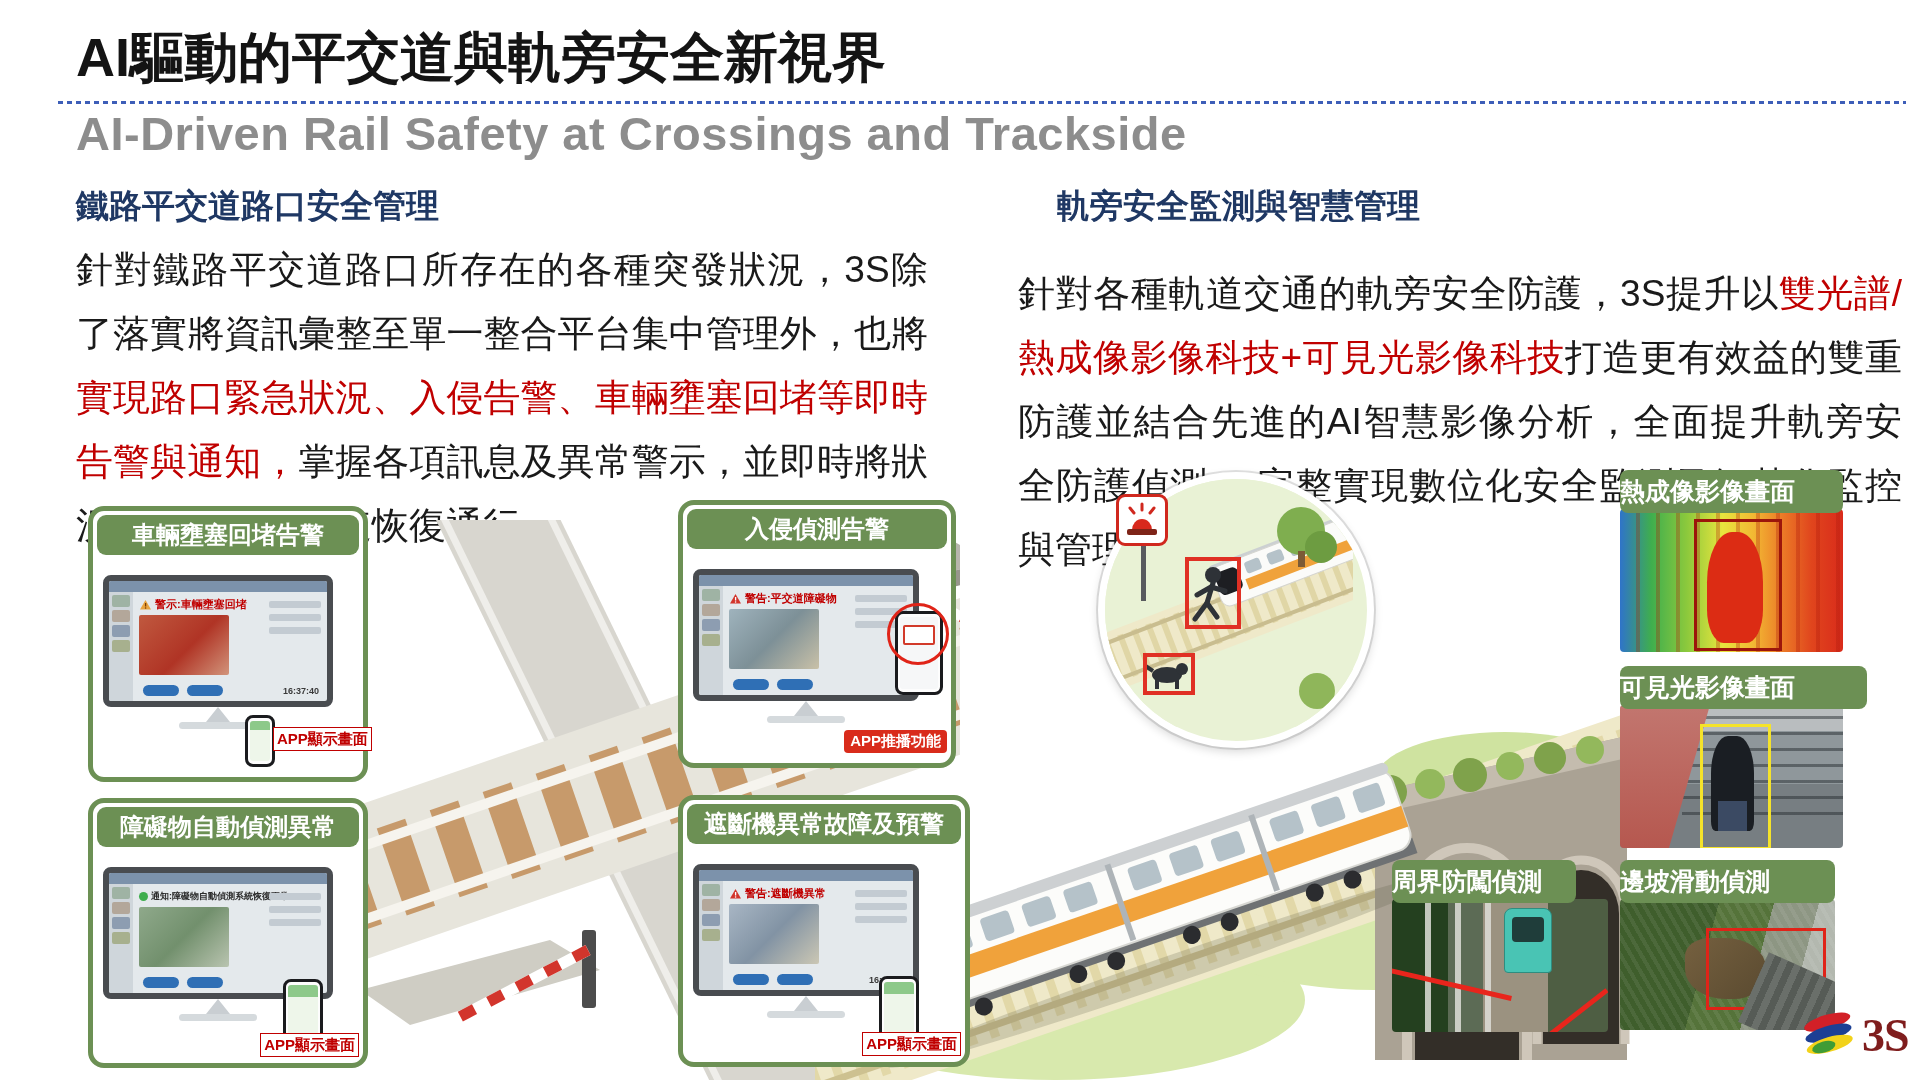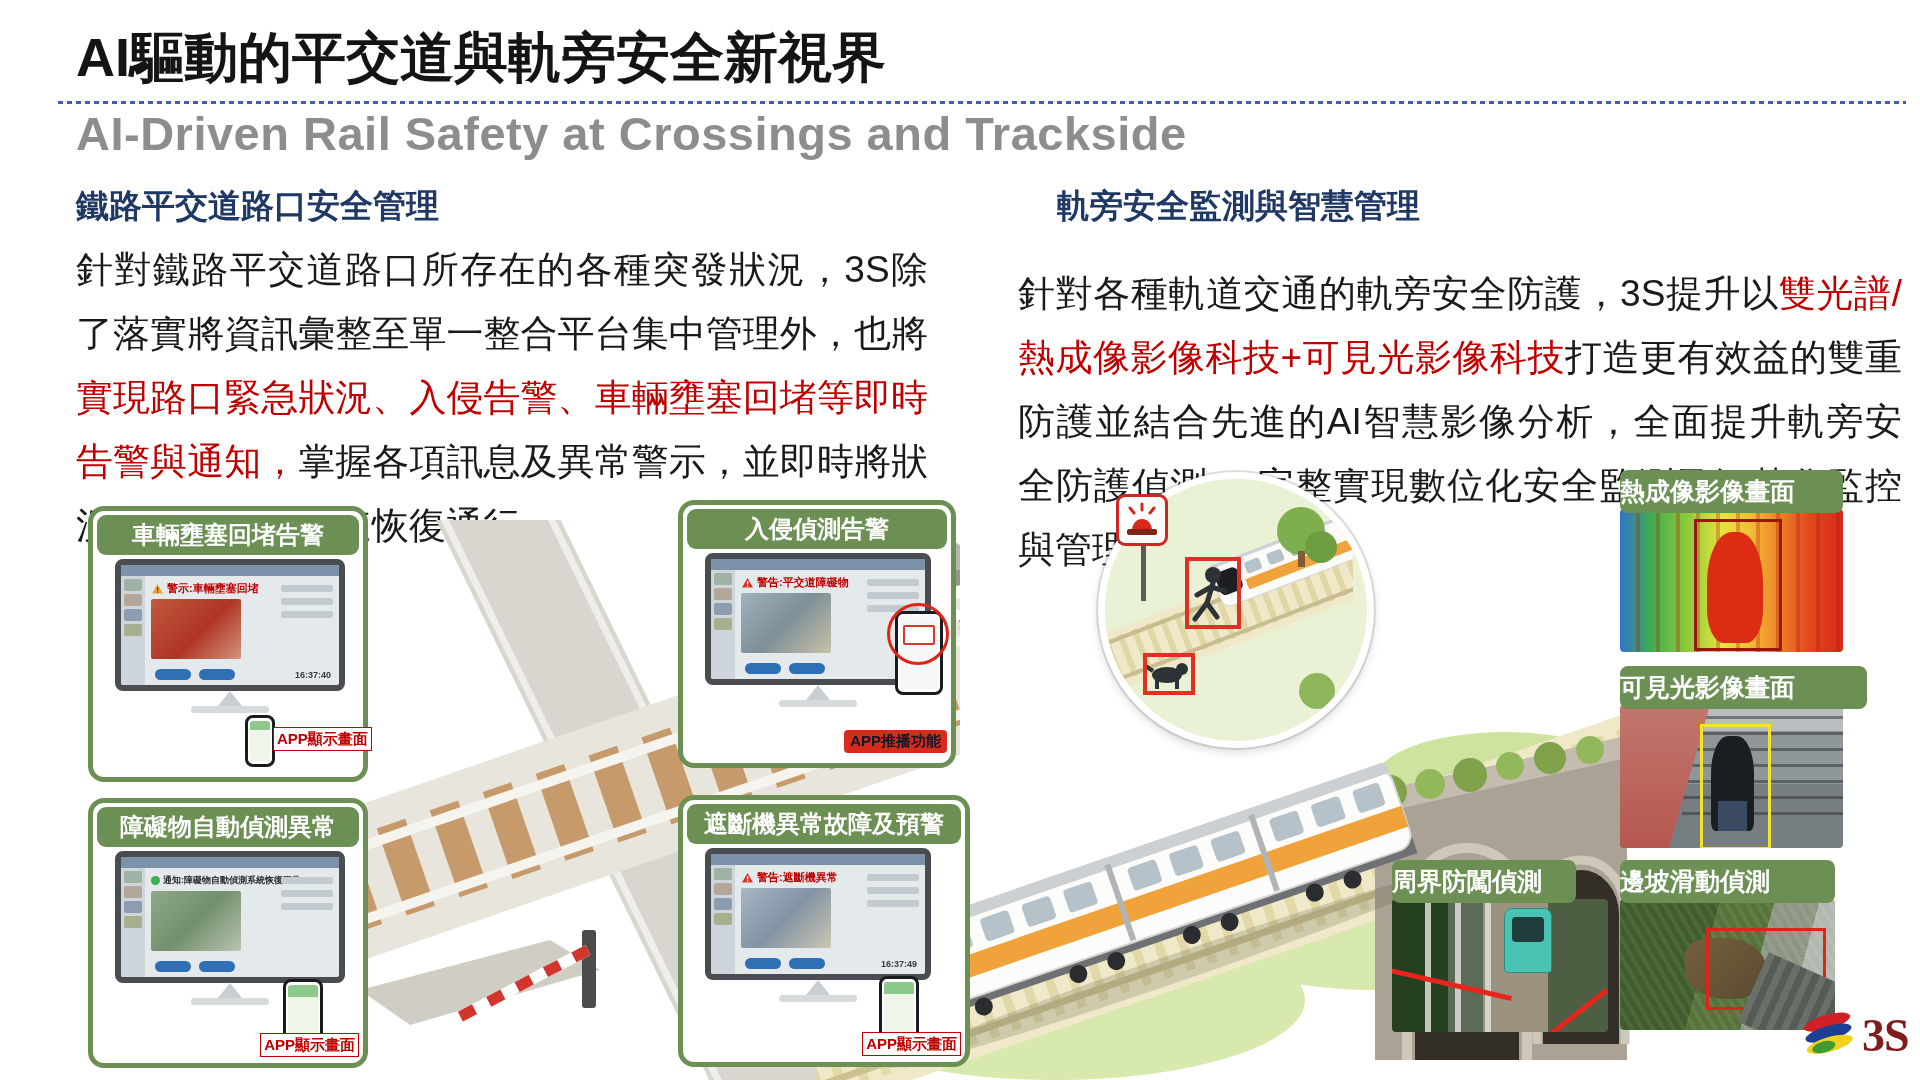--- a/index.html
+++ b/index.html
@@ -23,21 +23,21 @@
   
   .alert-card{position:absolute;background:#fff;border:5px solid #6c9054;border-radius:16px;z-index:5;}
   .card1{left:88px;top:506px;width:270px;height:266px;}
   .card2{left:678px;top:500px;width:268px;height:258px;}
   .card3{left:88px;top:798px;width:270px;height:260px;}
   .card4{left:678px;top:795px;width:282px;height:262px;}
   .card-head{margin:4px;background:#6c9054;color:#fff;font-size:24px;font-weight:700;
              text-align:center;border-radius:9px;padding:4px 0;white-space:nowrap;}
   .card-body{position:relative;height:calc(100% - 50px);}
 
-  .monitor{position:absolute;left:10px;top:0;width:230px;margin-left:12px;}
+  .monitor{position:absolute;left:10px;top:16px;width:230px;}
   .card2 .monitor,.card4 .monitor{width:226px;}
   .screen{position:relative;height:120px;background:#e4e9ec;border:6px solid #494c50;border-radius:8px;overflow:hidden;}
   .scr-top{height:11px;background:#7c92ab;}
   .scr-side{position:absolute;left:0;top:11px;bottom:0;width:24px;background:#cfd6db;}
   .scr-side i{display:block;margin:3px 3px 0;height:12px;border-radius:2px;background:#9fb3a4;}
   .scr-side i:nth-child(2){background:#b3a79a;}
   .scr-side i:nth-child(3){background:#8d9db1;}
   .scr-side i:nth-child(4){background:#a7b08e;}
   .scr-alert{position:absolute;left:30px;top:16px;display:flex;align-items:center;gap:3px;
              font-size:11px;font-weight:700;color:#c00000;white-space:nowrap;}
@@ -60,21 +60,21 @@
 
   .phone{position:absolute;border:3px solid #1a1b1e;border-radius:8px;background:#fdfdfd;z-index:3;}
   .pscr{position:absolute;inset:3px 2px;border-radius:3px;overflow:hidden;}
   .ph-green .pscr{background:linear-gradient(180deg,#8dc98a 0 22%,#eef6ea 22%);}
   .ph-alert .pscr{background:#f6f7f8;}
   .ph-alert .pscr::after{content:"";position:absolute;left:3px;right:3px;top:8px;height:16px;
         background:#fff;border:2px solid #d23a2a;border-radius:2px;}
   .red-ring{position:absolute;border:3.5px solid #e02418;border-radius:50%;z-index:4;}
   .app-tag{position:absolute;font-size:15px;font-weight:700;color:#c00000;border:1.5px solid #c00000;
            background:#fff;padding:0 3px;white-space:nowrap;z-index:6;line-height:22px;}
-  .app-badge{position:absolute;font-size:15px;font-weight:700;color:#0f172a;background:#d92b1b;
+  .app-badge{position:absolute;font-size:15px;font-weight:700;color:#ffffff;background:#d92b1b;
              padding:2px 6px;border-radius:4px;white-space:nowrap;z-index:6;}
 
   
   .card1 .phone{left:152px;top:156px;width:24px;height:46px;}
   .card1 .app-tag{left:180px;top:168px;}
   .card2 .phone{right:8px;top:58px;width:42px;height:78px;}
   .card2 .red-ring{right:2px;top:50px;width:56px;height:56px;}
   .card2 .app-badge{right:4px;bottom:8px;}
   .card3 .phone{left:190px;top:128px;width:34px;height:62px;}
   .card3 .app-tag{right:4px;bottom:4px;}

